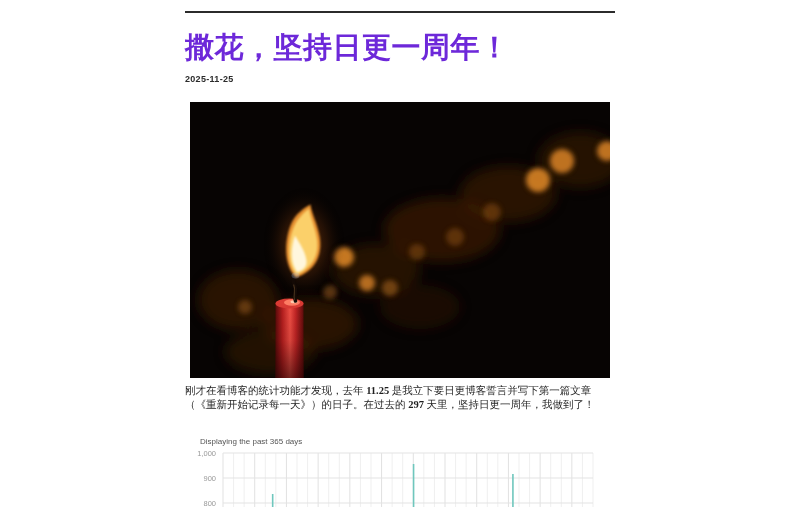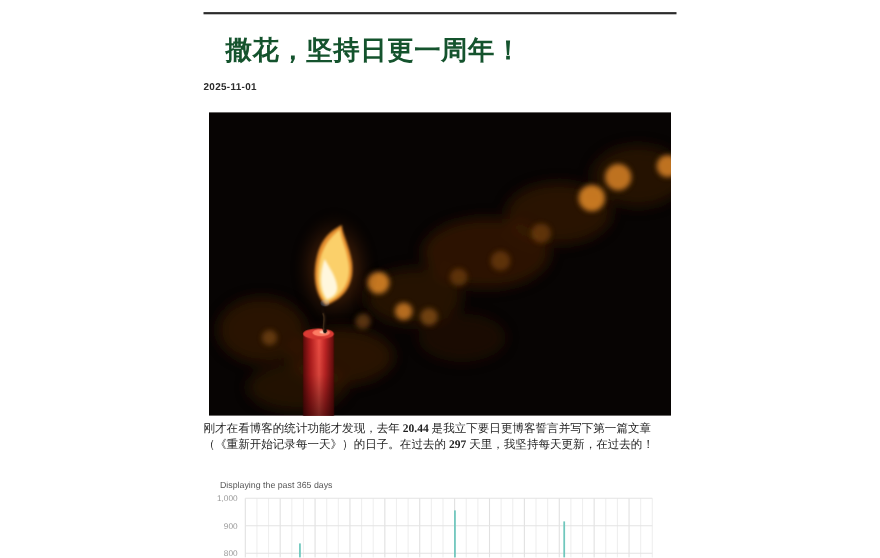--- a/index.html
+++ b/index.html
@@ -10,22 +10,22 @@
   }
   .page { width: 800px; height: 507px; background: #ffffff; }
   .column { width: 430px; margin: 0 auto; }
   .top-divider {
     border: none; border-top: 2px solid #2b2b2b;
     margin-top: 11px; height: 0;
   }
   .post-title {
     margin-top: 22px;
     font-family: "Liberation Serif", "DejaVu Serif", serif;
-    font-weight: 700; font-size: 24px; line-height: 24px;
-    letter-spacing: 0.5px; color: #14532d; margin-left: 20px;
+    font-weight: 700; font-size: 29px; line-height: 24px;
+    letter-spacing: 0.5px; color: #6d28d9;
   }
   .post-date {
     margin-top: 15px;
     font-family: "Liberation Sans", "DejaVu Sans", sans-serif;
     font-weight: 700; font-size: 9px; line-height: 11px;
     letter-spacing: 0.3px; color: #2b2b2b;
   }
   .photo-wrap { margin: 17px 5px 0 5px; width: 420px; height: 276px; }
   .photo-wrap svg { display: block; }
   .post-paragraph {
@@ -42,21 +42,21 @@
 </head>
 <body>
 
 <div class="page">
   <div class="column">
 
     <hr class="top-divider">
 
     <h1 class="post-title">撒花，坚持日更一周年！</h1>
 
-    <div class="post-date">2025-11-01</div>
+    <div class="post-date">2025-11-25</div>
 
     <div class="photo-wrap">
       <svg width="420" height="276" viewBox="0 0 420 276">
         <defs>
           <radialGradient id="flameGlow" cx="50%" cy="50%" r="50%">
             <stop offset="0%" stop-color="rgba(236,122,30,0.45)"></stop>
             <stop offset="45%" stop-color="rgba(160,70,15,0.18)"></stop>
             <stop offset="78%" stop-color="rgba(0,0,0,0)"></stop>
           </radialGradient>
           <linearGradient id="candleBody" x1="0" y1="0" x2="1" y2="0">
@@ -127,21 +127,21 @@
 
         <g>
           <path filter="url(#blur1)" fill="#ef9530" opacity="0.95" d="M 106,175.5 C 93.5,163 94.5,139 100.5,123.5 C 105,111.5 115,105.5 120.5,102.5 C 121.5,111.5 127.5,121.5 129.8,135.5 C 132.8,155.5 123.5,169.5 106,175.5 Z"></path>
           <path filter="url(#blur1)" fill="#fbd06a" d="M 106.5,173 C 97,162 97.5,141 103,127 C 107,116.5 114.5,110 119,106.5 C 120,115 125,124 127,137 C 129.6,154 121.5,166.5 106.5,173 Z"></path>
           <path fill="#fff7dd" filter="url(#blur1)" d="M 107,170 C 100,161 100.5,146 105,133.5 C 109.5,141.5 115.5,149.5 116.5,158.5 C 117.3,164.5 113,168.8 107,170 Z"></path>
           <ellipse cx="105.5" cy="173.5" rx="4" ry="3" fill="#9db8e8" opacity="0.25"></ellipse>
         </g>
       </svg>
     </div>
 
-    <p class="post-paragraph"><span>刚才在看博客的统计功能才发现，去年 </span><b>20.44</b><span> 是我立下要日更博客誓言并写下第一篇文章（《重新开始记录每一天》）的日子。在过去的 </span><b>297</b><span> 天里，我坚持每天更新，在过去的！</span></p>
+    <p class="post-paragraph"><span>刚才在看博客的统计功能才发现，去年 </span><b>11.25</b><span> 是我立下要日更博客誓言并写下第一篇文章（《重新开始记录每一天》）的日子。在过去的 </span><b>297</b><span> 天里，坚持日更一周年，我做到了！</span></p>
 
     <div class="chart-section">
       <svg width="430" height="74" viewBox="0 0 430 74">
           <line x1="38" y1="20" x2="38" y2="74" stroke="#e1e1e1" stroke-width="1"></line>
           <line x1="48.57142857142857" y1="20" x2="48.57142857142857" y2="74" stroke="#efefef" stroke-width="1"></line>
           <line x1="59.14285714285714" y1="20" x2="59.14285714285714" y2="74" stroke="#efefef" stroke-width="1"></line>
           <line x1="69.71428571428572" y1="20" x2="69.71428571428572" y2="74" stroke="#e1e1e1" stroke-width="1"></line>
           <line x1="80.28571428571428" y1="20" x2="80.28571428571428" y2="74" stroke="#efefef" stroke-width="1"></line>
           <line x1="90.85714285714286" y1="20" x2="90.85714285714286" y2="74" stroke="#efefef" stroke-width="1"></line>
           <line x1="101.42857142857143" y1="20" x2="101.42857142857143" y2="74" stroke="#e1e1e1" stroke-width="1"></line>

